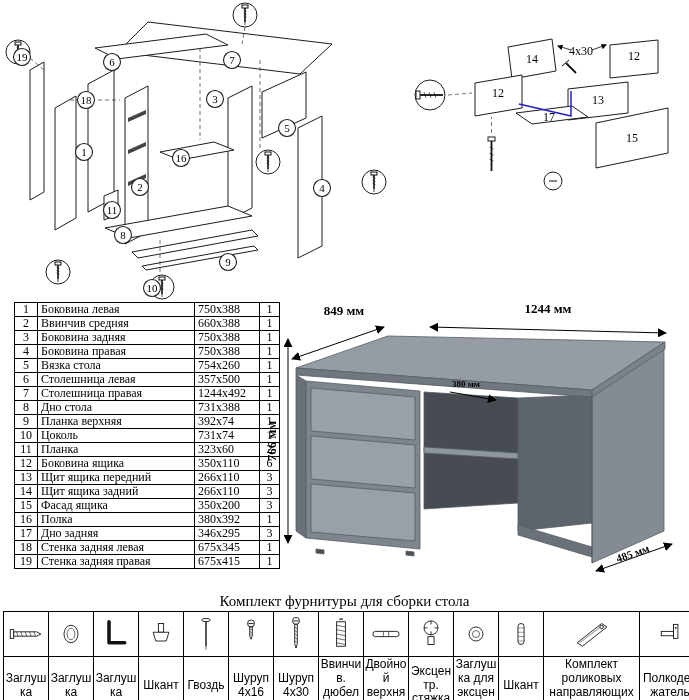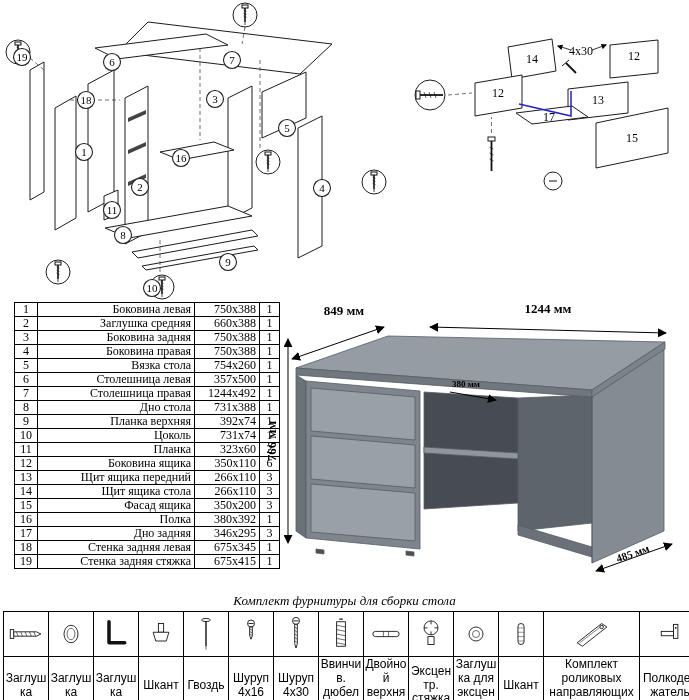--- a/index.html
+++ b/index.html
@@ -7,27 +7,27 @@
     width:689px; height:700px; position:relative; background:#fff;
     font-family:"Liberation Serif", serif; color:#000; overflow:hidden;
   }
   .abs { position:absolute; }
 
   
   #parts-table { position:absolute; left:14px; top:302px; border-collapse:collapse;
     font-size:12px; line-height:13px; }
   #parts-table td { border:1px solid #000; padding:0 3px; height:13px; white-space:nowrap; }
   #parts-table .c-n   { width:16px;  text-align:center; }
-  #parts-table .c-name{ width:150px; text-align:right; }
-  #parts-table .c-size{ width:58px;  text-align:right; }
+  #parts-table .c-name{ width:150px; text-align:left; }
+  #parts-table .c-size{ width:58px;  text-align:left; }
   #parts-table .c-qty { width:13px;  text-align:center; }
 
   
   #hardware-title { position:absolute; left:0; top:593px; width:689px;
-    text-align:center; font-size:13px;font-style:italic; }
+    text-align:center; font-size:15px; }
   #hardware-table { position:absolute; left:3px; top:611px; border-collapse:collapse;
     table-layout:fixed; width:683px; }
   #hardware-table td { border:1px solid #000; text-align:center; vertical-align:middle;
     padding:0; overflow:hidden; }
   #hardware-table td { width:44px; }
   #hardware-table td:nth-child(13) { width:95px; }
   #hardware-table td:nth-child(14) { width:60px; }
   #hardware-table .hw-icon-cell  { height:44px; }
   #hardware-table .hw-label-cell { height:22px; font-family:"Liberation Sans", sans-serif;
     font-size:12px; line-height:1.15; padding:1px; word-wrap:break-word; }
@@ -318,21 +318,21 @@
 <table id="parts-table">
   <tbody>
       <tr>
         <td class="c-n">1</td>
         <td class="c-name">Боковина левая</td>
         <td class="c-size">750x388</td>
         <td class="c-qty">1</td>
       </tr>
       <tr>
         <td class="c-n">2</td>
-        <td class="c-name">Заглушка средняя</td>
+        <td class="c-name">Ввинчив средняя</td>
         <td class="c-size">660x388</td>
         <td class="c-qty">1</td>
       </tr>
       <tr>
         <td class="c-n">3</td>
         <td class="c-name">Боковина задняя</td>
         <td class="c-size">750x388</td>
         <td class="c-qty">1</td>
       </tr>
       <tr>
@@ -390,21 +390,21 @@
         <td class="c-qty">6</td>
       </tr>
       <tr>
         <td class="c-n">13</td>
         <td class="c-name">Щит ящика передний</td>
         <td class="c-size">266x110</td>
         <td class="c-qty">3</td>
       </tr>
       <tr>
         <td class="c-n">14</td>
-        <td class="c-name">Щит ящика стола</td>
+        <td class="c-name">Щит ящика задний</td>
         <td class="c-size">266x110</td>
         <td class="c-qty">3</td>
       </tr>
       <tr>
         <td class="c-n">15</td>
         <td class="c-name">Фасад ящика</td>
         <td class="c-size">350x200</td>
         <td class="c-qty">3</td>
       </tr>
       <tr>
@@ -420,21 +420,21 @@
         <td class="c-qty">3</td>
       </tr>
       <tr>
         <td class="c-n">18</td>
         <td class="c-name">Стенка задняя левая</td>
         <td class="c-size">675x345</td>
         <td class="c-qty">1</td>
       </tr>
       <tr>
         <td class="c-n">19</td>
-        <td class="c-name">Стенка задняя стяжка</td>
+        <td class="c-name">Стенка задняя правая</td>
         <td class="c-size">675x415</td>
         <td class="c-qty">1</td>
       </tr>
     </tbody>
 </table>
 
 <div id="hardware-title">Комплект фурнитуры для сборки стола</div>
 <table id="hardware-table">
   <tbody>
       <tr>

